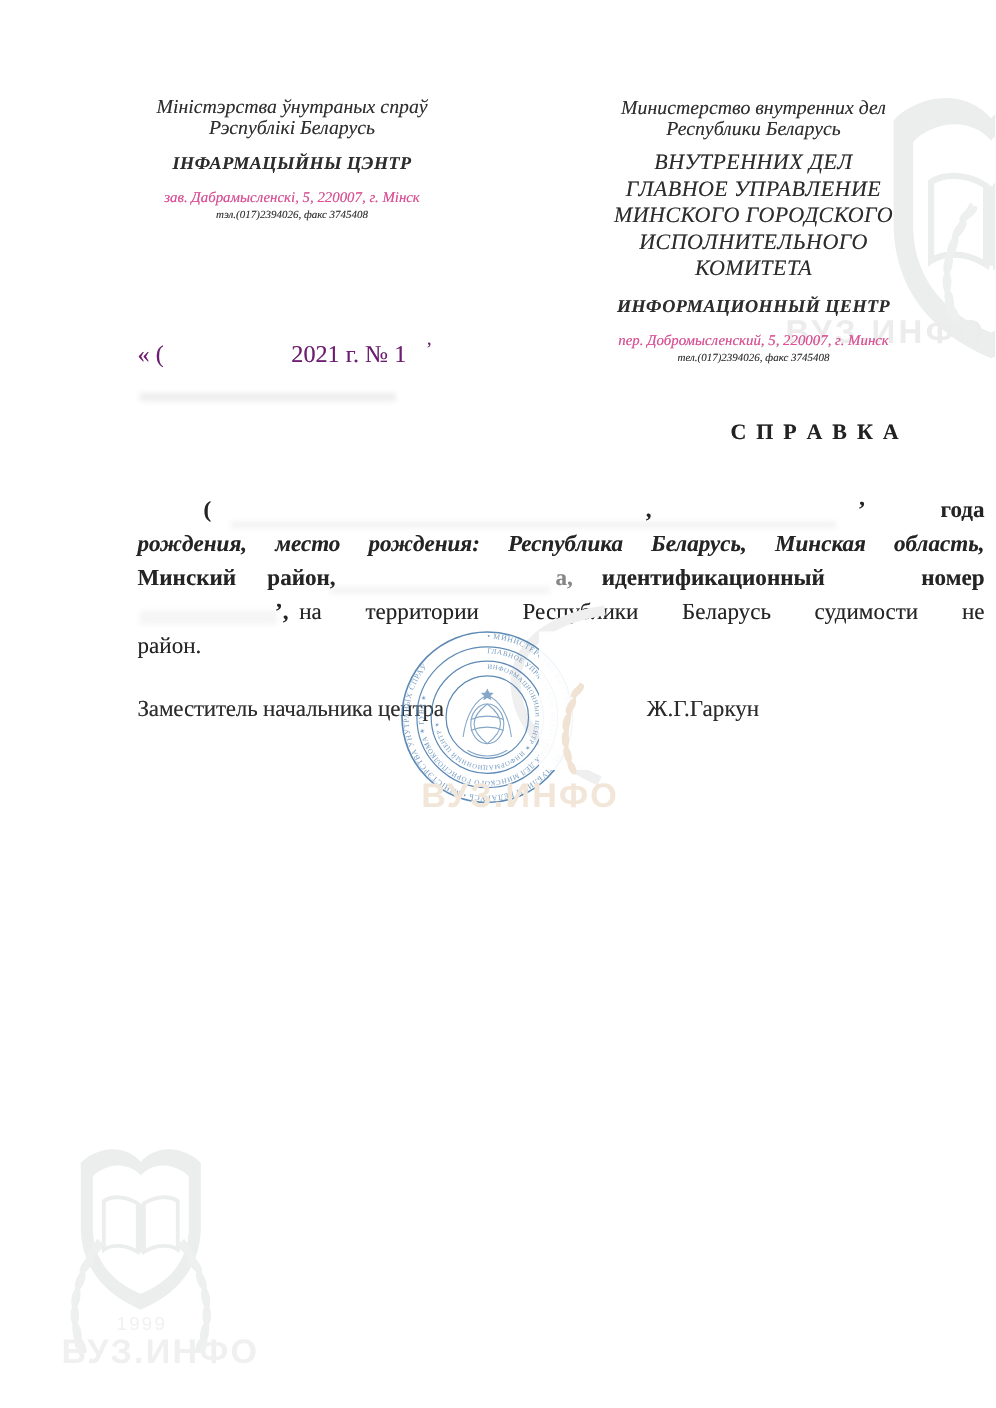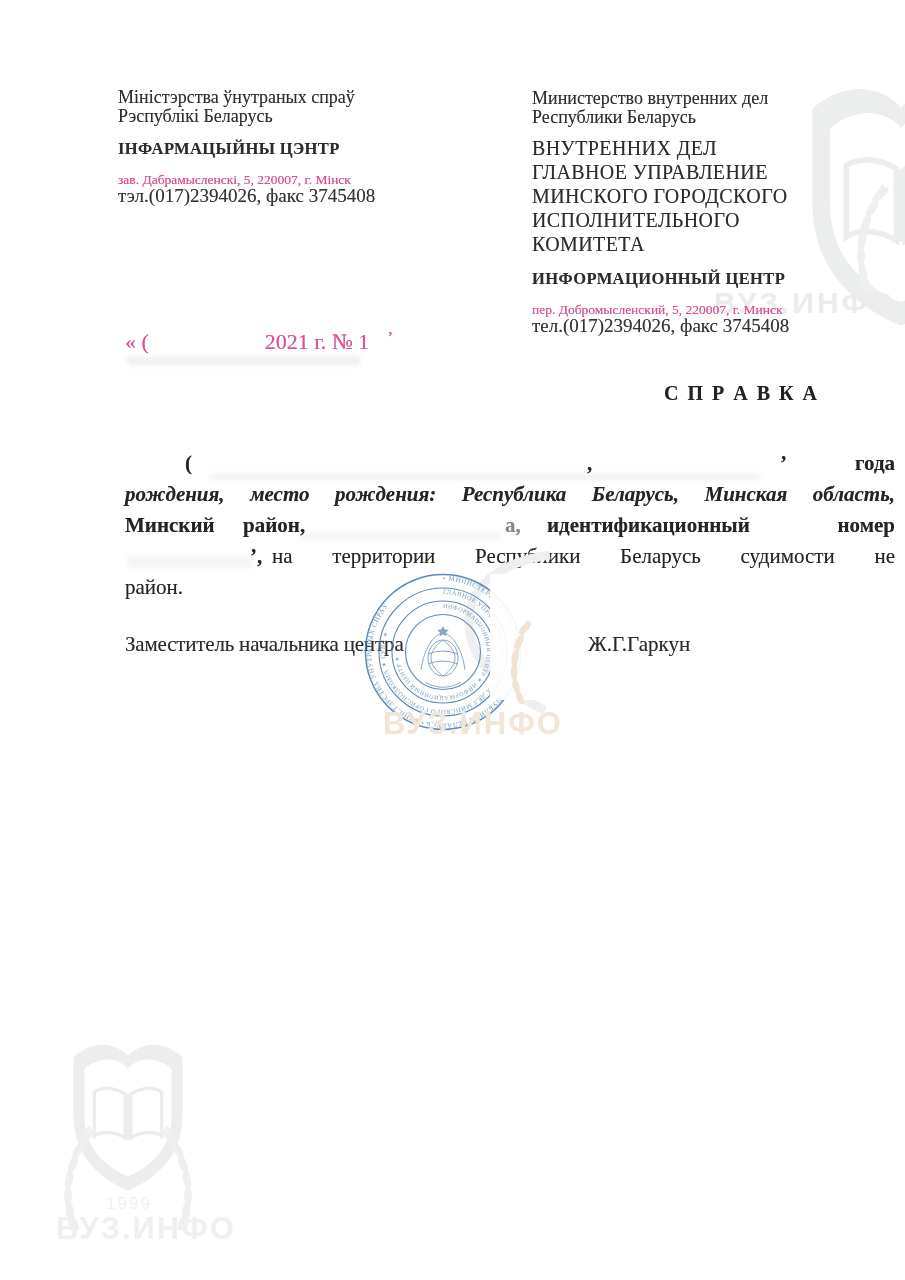--- a/index.html
+++ b/index.html
@@ -1,33 +1,33 @@
 <!DOCTYPE html>
 <html><head>
 <meta charset="utf-8">
 <style>
   html,body{margin:0;padding:0;background:#fff;}
   .page{position:relative;width:905px;height:1280px;background:#ffffff;overflow:hidden;
         font-family:"Liberation Serif","DejaVu Serif",serif;color:#262626;}
   .doc-text{text-shadow:0 0 0.5px rgba(50,50,50,0.45);}
 
   
-  .col{position:absolute;text-align:left;}
+  .col{position:absolute;text-align:center;font-style:italic;}
   .col-left{left:118px;top:88px;width:295px;}
   .col-right{left:532px;top:89px;width:306px;}
   .ministry-line{font-size:18px;line-height:19px;color:#2e2e2e;}
   .dept-block{margin-top:9px;}
   .dept-line{font-size:20px;line-height:26px;letter-spacing:0.4px;color:#2c2c2c;}
   .col-right .dept-line{line-height:24px;}
   .center-name{margin-top:13px;font-size:16.5px;font-weight:600;letter-spacing:0.4px;color:#2c2c2c;}
   .addr{margin-top:13px;font-size:13.5px;line-height:16px;color:#ec4899;}
-  .phone{font-size:19px;line-height:16px;color:#333;}
-
-  
-  .date-line{position:absolute;left:125px;top:328px;font-size:22px;color:#ec4899;white-space:nowrap;}
+  .phone{font-size:10px;line-height:16px;color:#333;}
+
+  
+  .date-line{position:absolute;left:125px;top:308px;font-size:22px;color:#701a75;white-space:nowrap;}
   .date-gap{display:inline-block;width:116px;}
   .date-tail{margin-left:18px;font-size:17px;vertical-align:6px;}
 
   
   .doc-title{position:absolute;left:664px;top:382px;font-size:20px;font-weight:bold;
              letter-spacing:2px;color:#222;white-space:nowrap;}
 
   
   .body-par{position:absolute;left:125px;top:451px;width:770px;font-size:21px;color:#242424;}
   .bline{position:relative;height:31px;font-weight:bold;}

